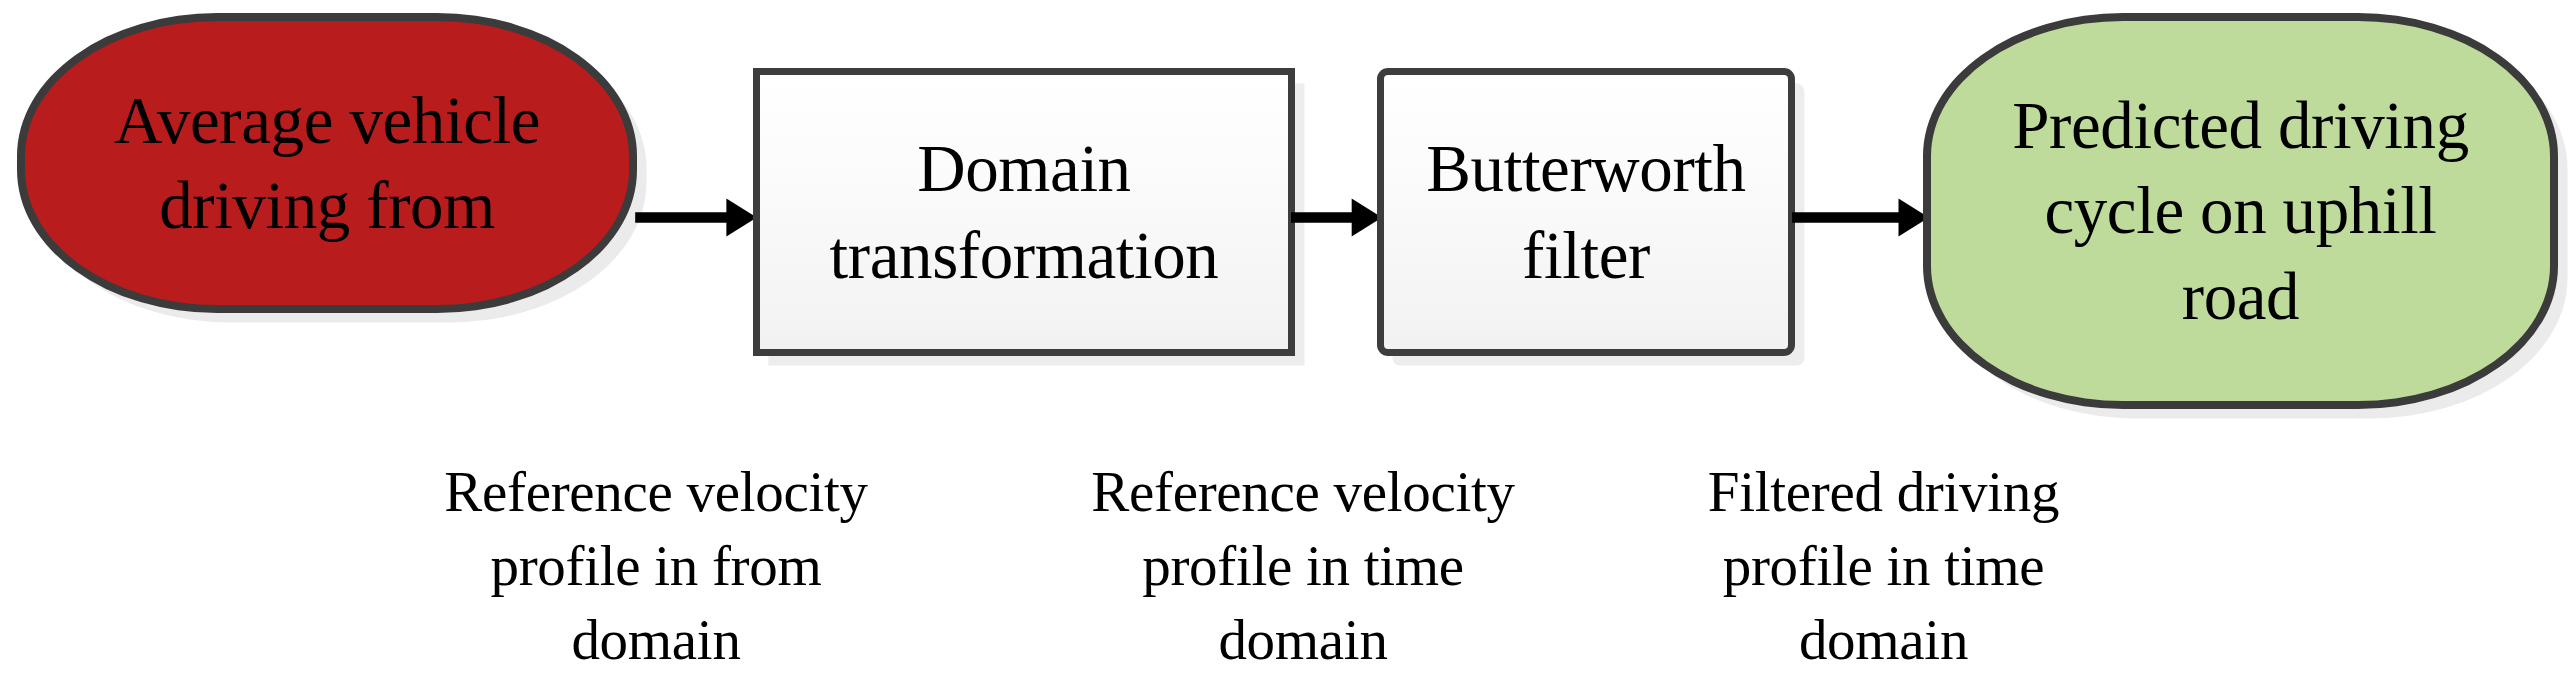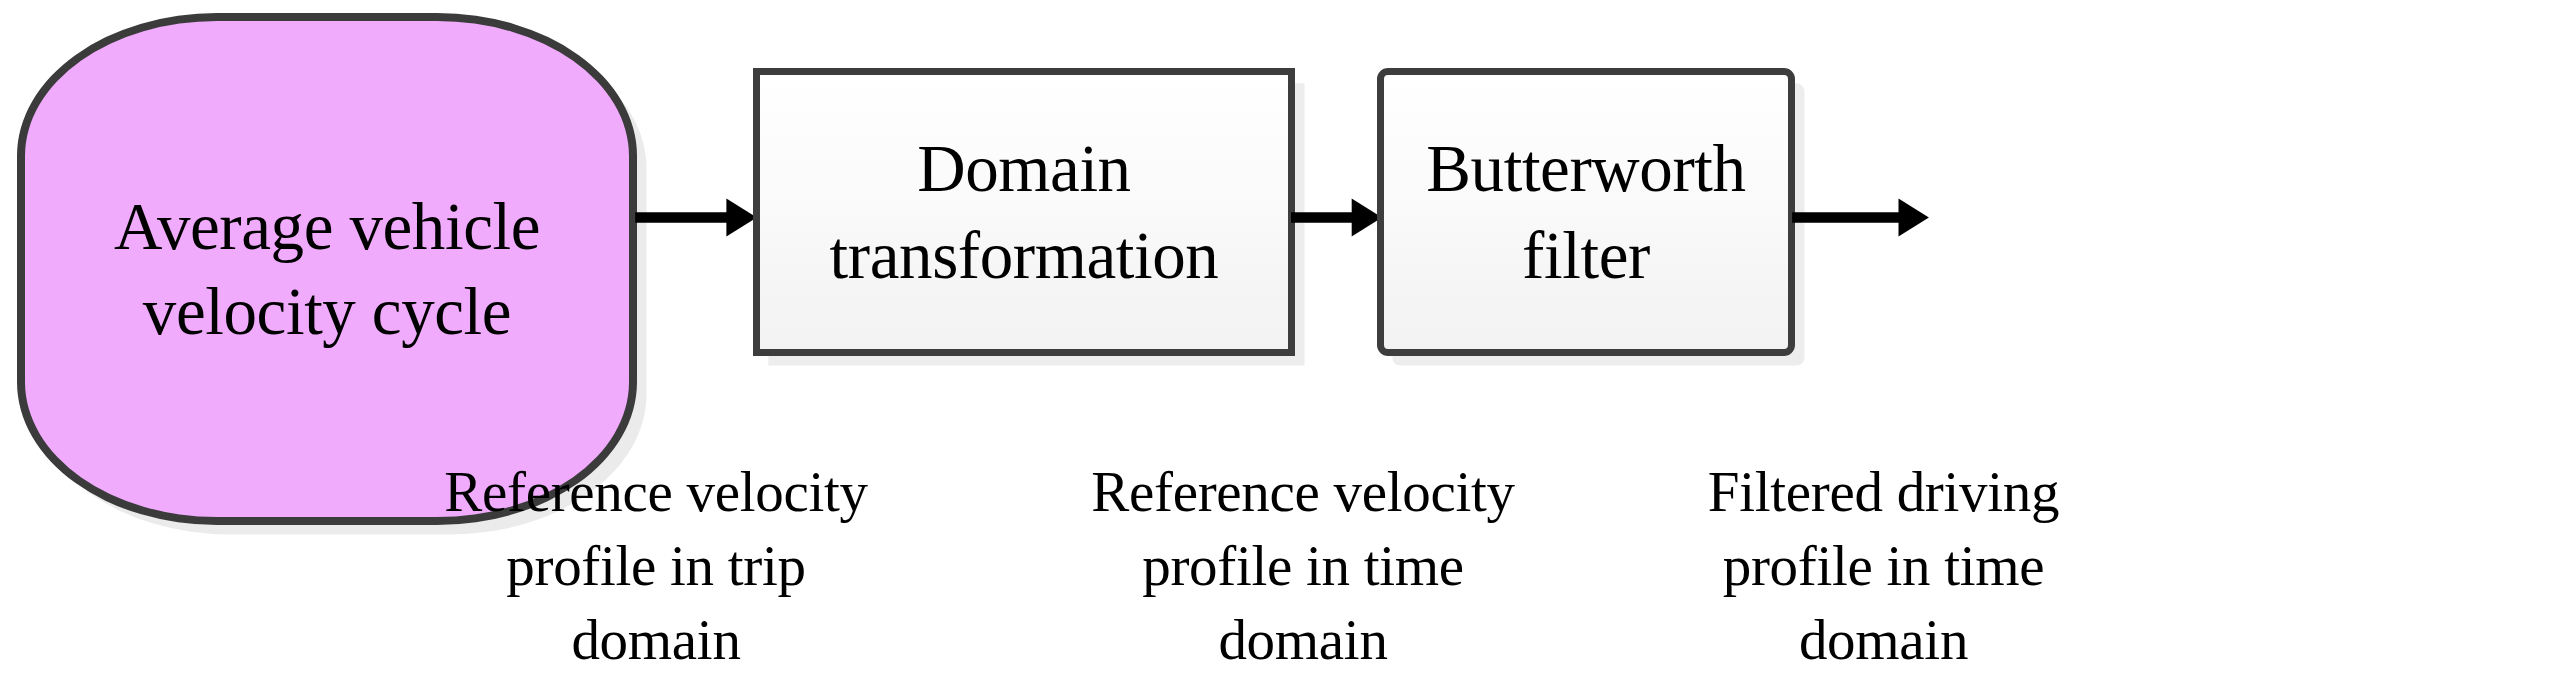--- a/index.html
+++ b/index.html
@@ -38,22 +38,22 @@
     line-height: 1.28;
     color: #000000;
     padding: 0 25px;
     letter-spacing: -0.4px;
   }
 
   #node-source {
     left: 17px;
     top: 13.3px;
     width: 620px;
-    height: 512px;
-    background: #f0abfc;
+    height: 300px;
+    background: #b91c1c;
   }
 
   #node-result {
     left: 1923px;
     top: 13.3px;
     width: 635px;
     height: 396px;
     background: #bedb9b;
   }
 
@@ -122,21 +122,21 @@
   .caption-line { display: block; white-space: nowrap; }
 </style>
 </head>
 <body>
 
 <div id="canvas">
 
   <div class="node-round" id="node-source">
     <div class="node-text">
       <span class="caption-line">Average vehicle</span>
-      <span class="caption-line">velocity cycle</span>
+      <span class="caption-line">driving from</span>
     </div>
   </div>
 
   <div class="arrow" id="arrow-1">
     <svg width="122" height="57" viewBox="0 0 128 60" aria-hidden="true">
       <line x1="0" y1="30" x2="100" y2="30" stroke="#000000" stroke-width="11"></line>
       <polygon points="96,10 128,30 96,50" fill="#000000"></polygon>
     </svg>
   </div>
 
@@ -161,24 +161,31 @@
     </div>
   </div>
 
   <div class="arrow" id="arrow-3">
     <svg width="137" height="57" viewBox="0 0 144 60" aria-hidden="true">
       <line x1="0" y1="30" x2="116" y2="30" stroke="#000000" stroke-width="11"></line>
       <polygon points="112,10 144,30 112,50" fill="#000000"></polygon>
     </svg>
   </div>
 
+  <div class="node-round" id="node-result">
+    <div class="node-text">
+      <span class="caption-line">Predicted driving</span>
+      <span class="caption-line">cycle on uphill</span>
+      <span class="caption-line">road</span>
+    </div>
+  </div>
 
   <div class="caption" id="caption-1">
     <span class="caption-line">Reference velocity</span>
-    <span class="caption-line">profile in trip</span>
+    <span class="caption-line">profile in from</span>
     <span class="caption-line">domain</span>
   </div>
 
   <div class="caption" id="caption-2">
     <span class="caption-line">Reference velocity</span>
     <span class="caption-line">profile in time</span>
     <span class="caption-line">domain</span>
   </div>
 
   <div class="caption" id="caption-3">

